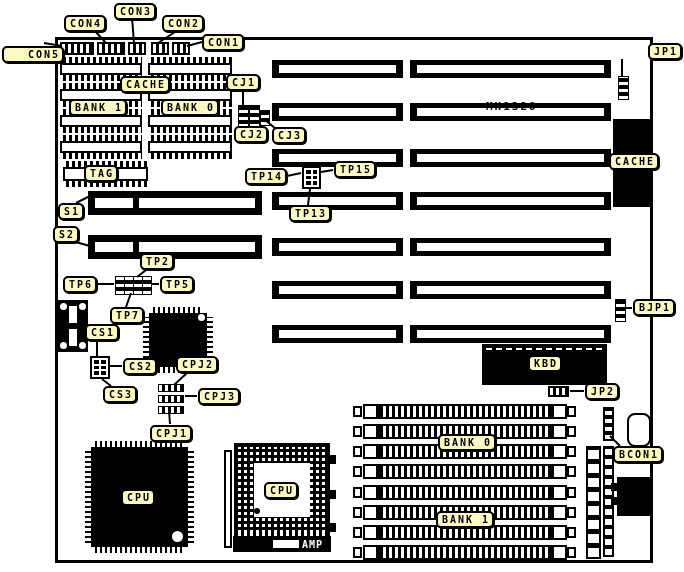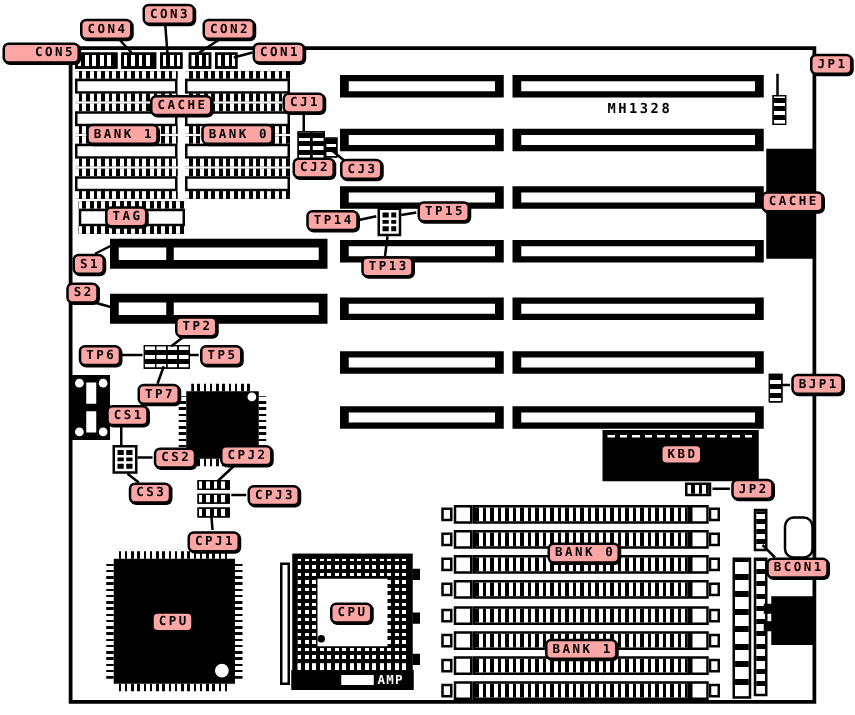--- a/index.html
+++ b/index.html
@@ -47,21 +47,21 @@
   .qfp .fl{left:0;} .qfp .fr{right:0;}
   .dot{position:absolute;background:#fff;border-radius:50%;z-index:12;}
   .bdot{position:absolute;background:#000;border-radius:50%;z-index:12;}
   
   .pga{position:absolute;border:4px solid #000;box-sizing:border-box;z-index:10;
        background-color:#000;
        background-image:repeating-linear-gradient(0deg,transparent 0 3px,#000 3px 6px),
                         repeating-linear-gradient(90deg,#fff 0 3px,#000 3px 6px);}
   .pga .win{position:absolute;left:16px;right:16px;top:16px;bottom:16px;background:#fff;}
   
-  .lbl{position:absolute;background:#fca5a5;border:2px solid #000;border-radius:5px;
+  .lbl{position:absolute;background:#fef9c3;border:2px solid #000;border-radius:5px;
        font-size:10px;font-weight:bold;letter-spacing:2px;line-height:13px;color:#000;
        padding:0 2px 0 4px;white-space:nowrap;z-index:30;box-shadow:1px 1px 0 #000;}
   .txt{position:absolute;font-size:11px;font-weight:bold;letter-spacing:2px;color:#000;z-index:11;}
   #lines{position:absolute;left:0;top:0;width:684px;height:572px;z-index:20;pointer-events:none;}
   .wtxt{position:absolute;color:#fff;font-size:10px;font-weight:bold;letter-spacing:1px;z-index:12;}
 </style>
 </head>
 <body>
 
 <div id="stage">
@@ -180,21 +180,21 @@
   <div class="isa" style="left:410px;top:238px;width:201px;">
       <i></i>
     </div>
   <div class="isa" style="left:410px;top:281px;width:201px;">
       <i></i>
     </div>
   <div class="isa" style="left:410px;top:325px;width:201px;">
       <i></i>
     </div>
 
-  <div class="txt" style="left:486px;top:80px;">MH1328</div>
+  <div class="txt" style="left:486px;top:100px;">MH1328</div>
 
   <div class="pxv" style="left:618px;top:76px;width:9px;height:22px;"></div>
   <div class="blk" style="left:613px;top:119px;width:39px;height:88px;"></div>
   <div class="pxv" style="left:615px;top:299px;width:9px;height:21px;"></div>
 
   <div class="blk" style="left:57px;top:300px;width:31px;height:52px;"></div>
   <div class="dot" style="left:60px;top:303px;width:7px;height:7px;"></div>
   <div class="dot" style="left:79px;top:303px;width:7px;height:7px;"></div>
   <div class="dot" style="left:60px;top:342px;width:7px;height:7px;"></div>
   <div class="dot" style="left:79px;top:342px;width:7px;height:7px;"></div>
@@ -331,21 +331,21 @@
       <line x1="188" y1="372" x2="174" y2="385"></line>
       <line x1="111" y1="386" x2="102" y2="379"></line>
       <line x1="197" y1="396" x2="185" y2="396"></line>
       <line x1="170" y1="424" x2="169" y2="411"></line>
       <line x1="584" y1="391" x2="570" y2="391"></line>
       <line x1="632" y1="308" x2="625" y2="308"></line>
       <line x1="620" y1="446" x2="610" y2="436"></line>
     </g>
   </svg>
 
-  <div class="lbl" style="left:2px;top:34px;padding-left:24px;">CON5</div>
+  <div class="lbl" style="left:2px;top:46px;padding-left:24px;">CON5</div>
   <div class="lbl" style="left:64px;top:15px;">CON4</div>
   <div class="lbl" style="left:114px;top:3px;">CON3</div>
   <div class="lbl" style="left:162px;top:15px;">CON2</div>
   <div class="lbl" style="left:202px;top:34px;">CON1</div>
   <div class="lbl" style="left:606px;top:43px;margin-left:42px;">JP1</div>
   <div class="lbl" style="left:609px;top:153px;">CACHE</div>
   <div class="lbl" style="left:120px;top:76px;">CACHE</div>
   <div class="lbl" style="left:69px;top:99px;">BANK 1</div>
   <div class="lbl" style="left:161px;top:99px;">BANK 0</div>
   <div class="lbl" style="left:84px;top:165px;">TAG</div>

